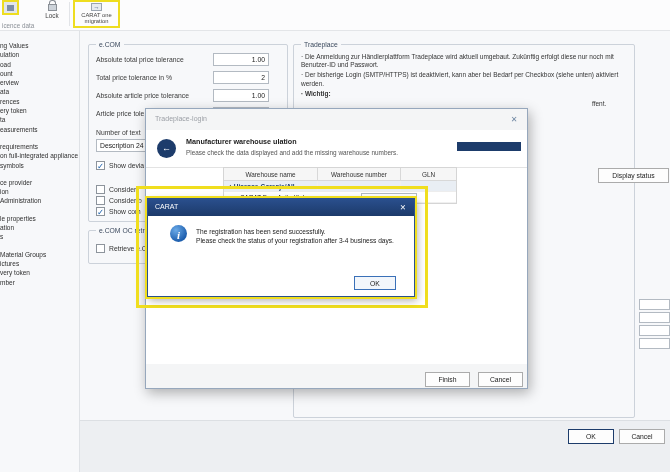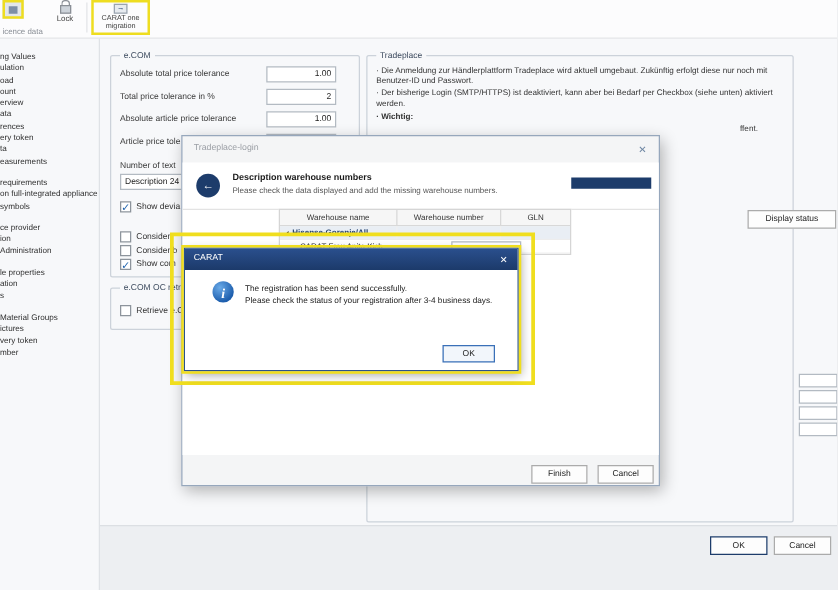--- a/index.html
+++ b/index.html
@@ -130,21 +130,21 @@
   <div class="btn" style="left:568px;top:429px;width:46px;height:15px;border-color:#1d3c6b;">OK</div>
   <div class="btn" style="left:619px;top:429px;width:46px;height:15px;">Cancel</div>
 
   <div style="position:absolute;left:145px;top:108px;width:383px;height:281px;background:#f4f5f6;border:1px solid #96a7bc;box-shadow:2px 4px 12px rgba(0,0,0,0.3);z-index:5;">
     <div style="position:absolute;left:0;top:0;width:381px;height:21px;">
       <div style="position:absolute;left:9px;top:6px;font-size:7px;color:#9b9fa5;">Tradeplace-login</div>
       <div style="position:absolute;right:6px;top:4px;width:14px;height:14px;font-size:8px;color:#6f87a3;text-align:center;line-height:14px;">✕</div>
     </div>
     <div style="position:absolute;left:0;top:21px;width:381px;height:38px;background:#fff;border-bottom:1px solid #e3e3e3;">
       <div style="position:absolute;left:11px;top:9px;width:19px;height:19px;border-radius:50%;background:#1d3c6b;color:#fff;font-size:9px;line-height:19px;text-align:center;"><span>←</span></div>
-      <div style="position:absolute;left:40px;top:7px;font-size:7.2px;font-weight:bold;color:#1b1b1b;">Description warehouse numbers</div>
+      <div style="position:absolute;left:40px;top:7px;font-size:7.2px;font-weight:bold;color:#1b1b1b;">Manufacturer warehouse ulation</div>
       <div style="position:absolute;left:40px;top:19px;font-size:6.4px;color:#555;">Please check the data displayed and add the missing warehouse numbers.</div>
       <div style="position:absolute;left:311px;top:12px;width:64px;height:9px;background:#1d3c6b;"></div>
     </div>
     <div style="position:absolute;left:0;top:59px;width:381px;height:196px;background:#fff;"></div>
     <div style="position:absolute;left:77px;top:58px;width:234px;background:#fff;border:1px solid #d5d5d5;">
       <div style="display:flex;height:13px;background:#f6f6f6;border-bottom:1px solid #d8d8d8;">
         <div class="th" style="width:94px;">Warehouse name</div>
         <div class="th" style="width:83px;">Warehouse number</div>
         <div class="th" style="width:55px;border-right:none;">GLN</div>
       </div>

